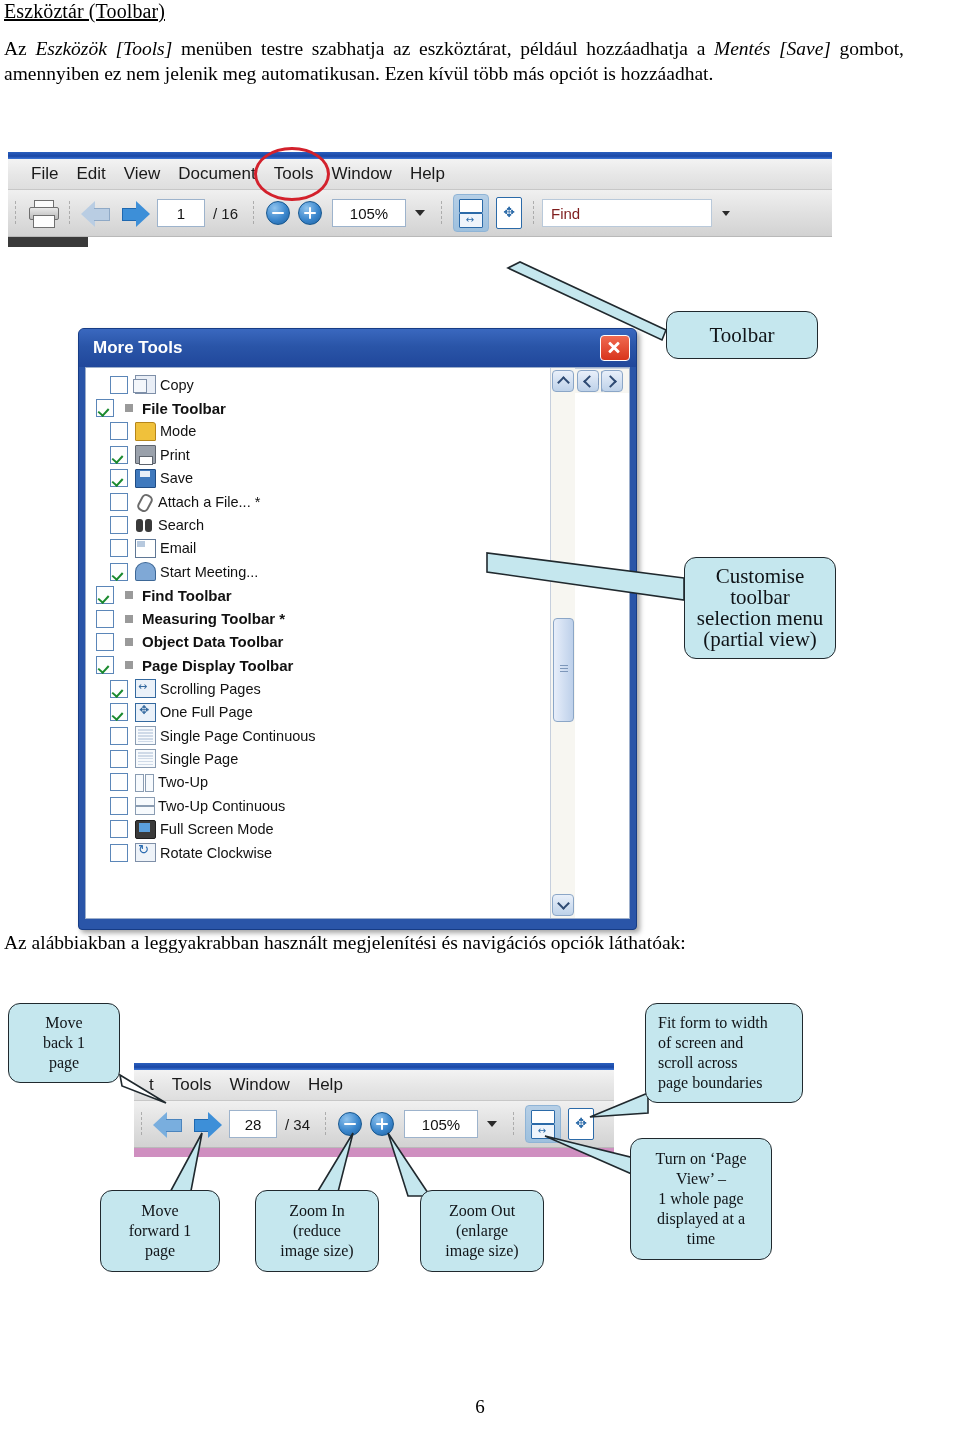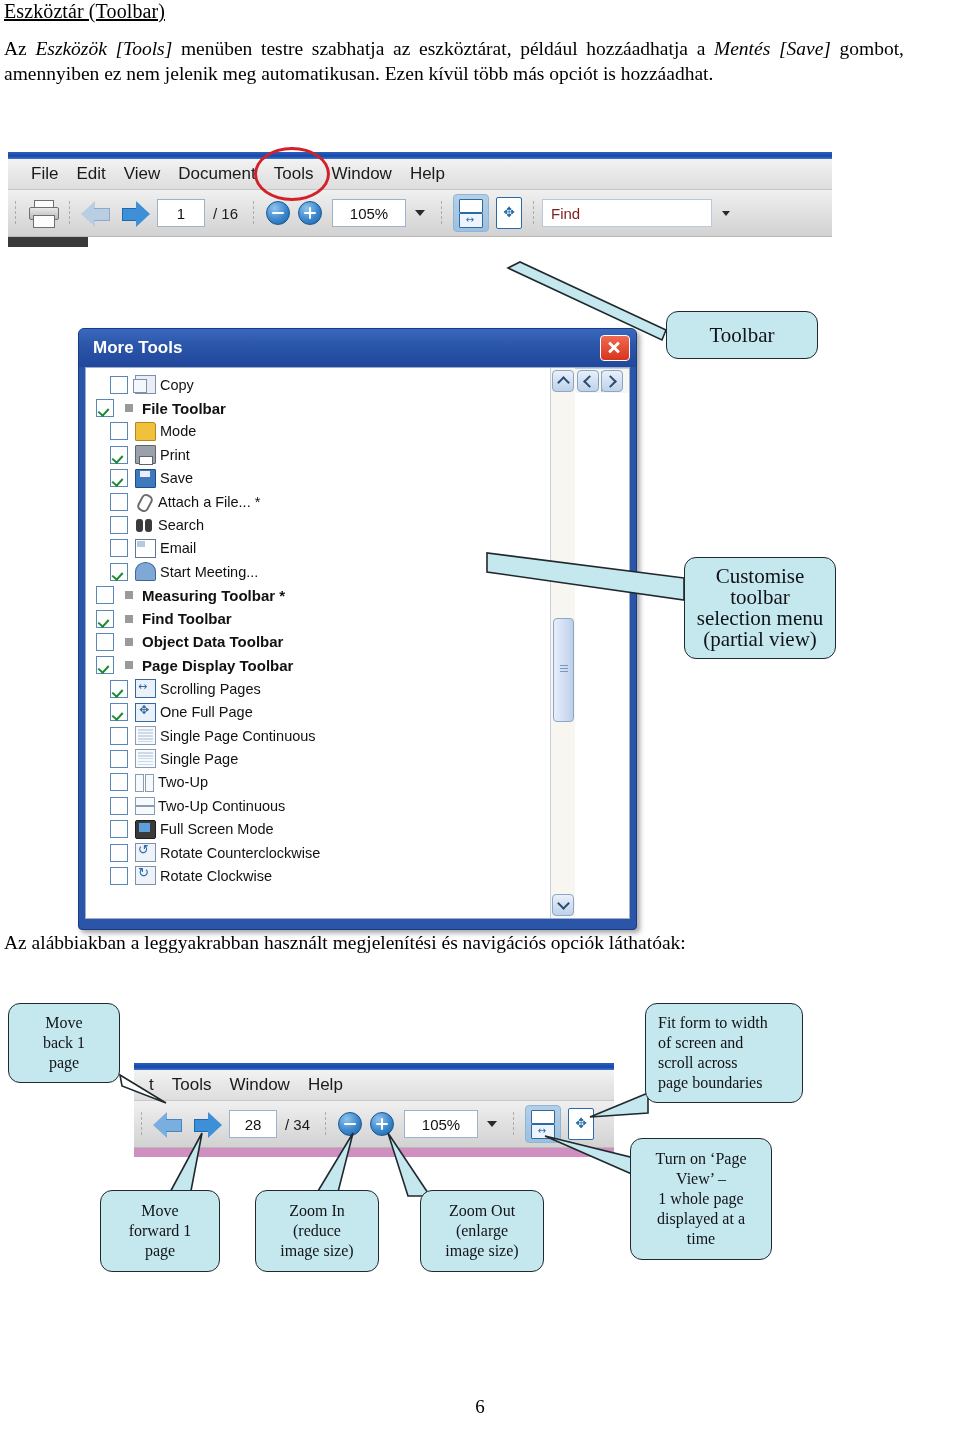--- a/index.html
+++ b/index.html
@@ -423,30 +423,30 @@
               <div class="cb"></div>
               <div class="ico ic-email"></div>
               <div class="lbl">Email</div>
             </div>
             <div class="row indent1">
               <div class="cb on"></div>
               <div class="ico ic-meeting"></div>
               <div class="lbl">Start Meeting...</div>
             </div>
             <div class="row group indent2">
+              <div class="cb on"></div>
+              <div class="bullet"></div>
+              <div class="lbl">Find Toolbar</div>
+            </div>
+            <div class="row group indent2">
               <div class="cb"></div>
               <div class="bullet"></div>
               <div class="lbl">Measuring Toolbar *</div>
             </div>
             <div class="row group indent2">
-              <div class="cb on"></div>
-              <div class="bullet"></div>
-              <div class="lbl">Find Toolbar</div>
-            </div>
-            <div class="row group indent2">
               <div class="cb"></div>
               <div class="bullet"></div>
               <div class="lbl">Object Data Toolbar</div>
             </div>
             <div class="row group indent2">
               <div class="cb on"></div>
               <div class="bullet"></div>
               <div class="lbl">Page Display Toolbar</div>
             </div>
             <div class="row indent1">
@@ -476,25 +476,20 @@
             </div>
             <div class="row indent1">
               <div class="cb"></div>
               <div class="ico ic-twoupc"></div>
               <div class="lbl">Two-Up Continuous</div>
             </div>
             <div class="row indent1">
               <div class="cb"></div>
               <div class="ico ic-full"></div>
               <div class="lbl">Full Screen Mode</div>
-            </div>
-            <div class="row indent1">
-              <div class="cb"></div>
-              <div class="ico ic-rotccw"></div>
-              <div class="lbl">Rotate Counterclockwise</div>
             </div>
             <div class="row indent1">
               <div class="cb"></div>
               <div class="ico ic-rotcw"></div>
               <div class="lbl">Rotate Clockwise</div>
             </div>
           </div>
         <div class="vscroll">
           <div class="sb-btn up"></div>
           <div class="sb-track"></div>

